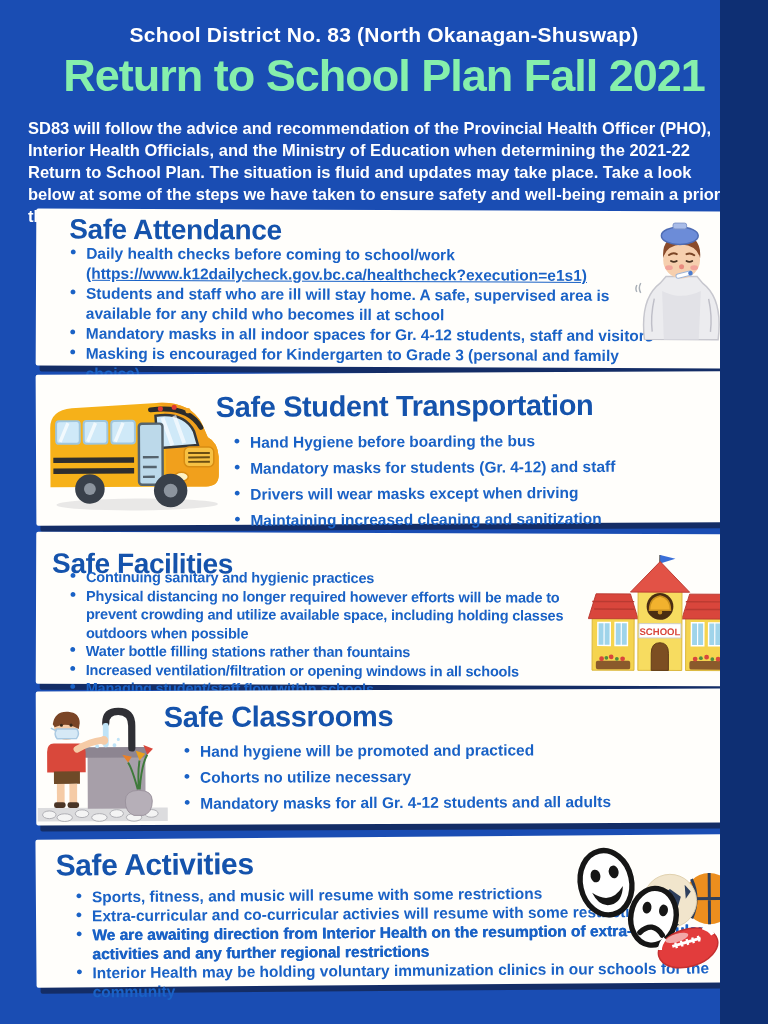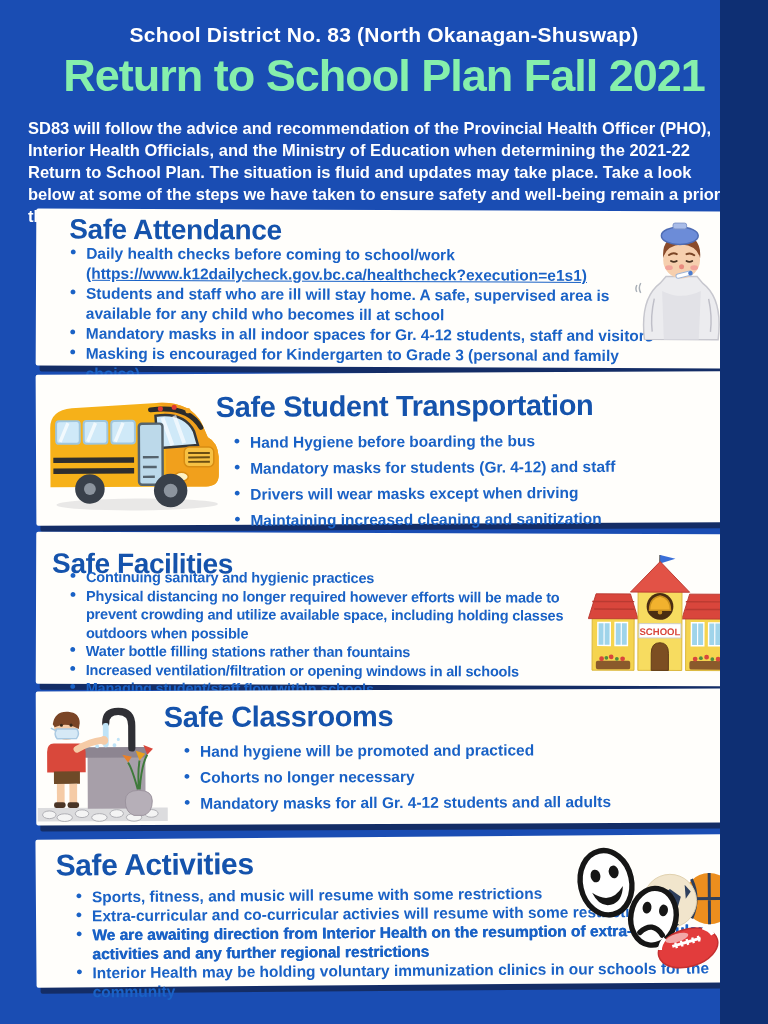--- a/index.html
+++ b/index.html
@@ -240,21 +240,21 @@
         <path d="M104,100 q-6,-22 -10,-28 M106,100 q2,-26 8,-36 M105,100 q-1,-20 1,-30" stroke="#3E7A3A" stroke-width="2" fill="none"></path>
         <polygon points="94,72 88,64 98,66" fill="#E8802A"></polygon>
           <polygon points="114,64 110,54 120,58" fill="#D9483B"></polygon>
         <polygon points="106,70 102,60 112,63" fill="#E8A020"></polygon>
         <path d="M100,127 q-9,-3 -9,-15 q0,-11 14,-11 q14,0 14,11 q0,12 -9,15 z" fill="#B6AFB8" stroke="#9A929D"></path>
       </svg>
     </div>
     <h2>Safe Classrooms</h2>
     <ul>
         <li><span class="btext">Hand hygiene will be promoted and practiced</span></li>
-        <li><span class="btext">Cohorts no longer necessary</span></li>
+        <li><span class="btext">Cohorts no utilize necessary</span></li>
         <li><span class="btext">Mandatory masks for all Gr. 4-12 students and all adults</span></li>
       </ul>
   </section>
 
   <section class="card s5">
     <h2>Safe Activities</h2>
     <ul>
         <li><span class="btext">Sports, fitness, and music will resume with some restrictions</span></li>
         <li><span class="btext">Extra-curricular and co-curricular activies will resume with some restrictions</span></li>
         <li><span class="btext bold">We are awaiting direction from Interior Health on the resumption of extra-curricular activities and any further regional restrictions</span></li>

